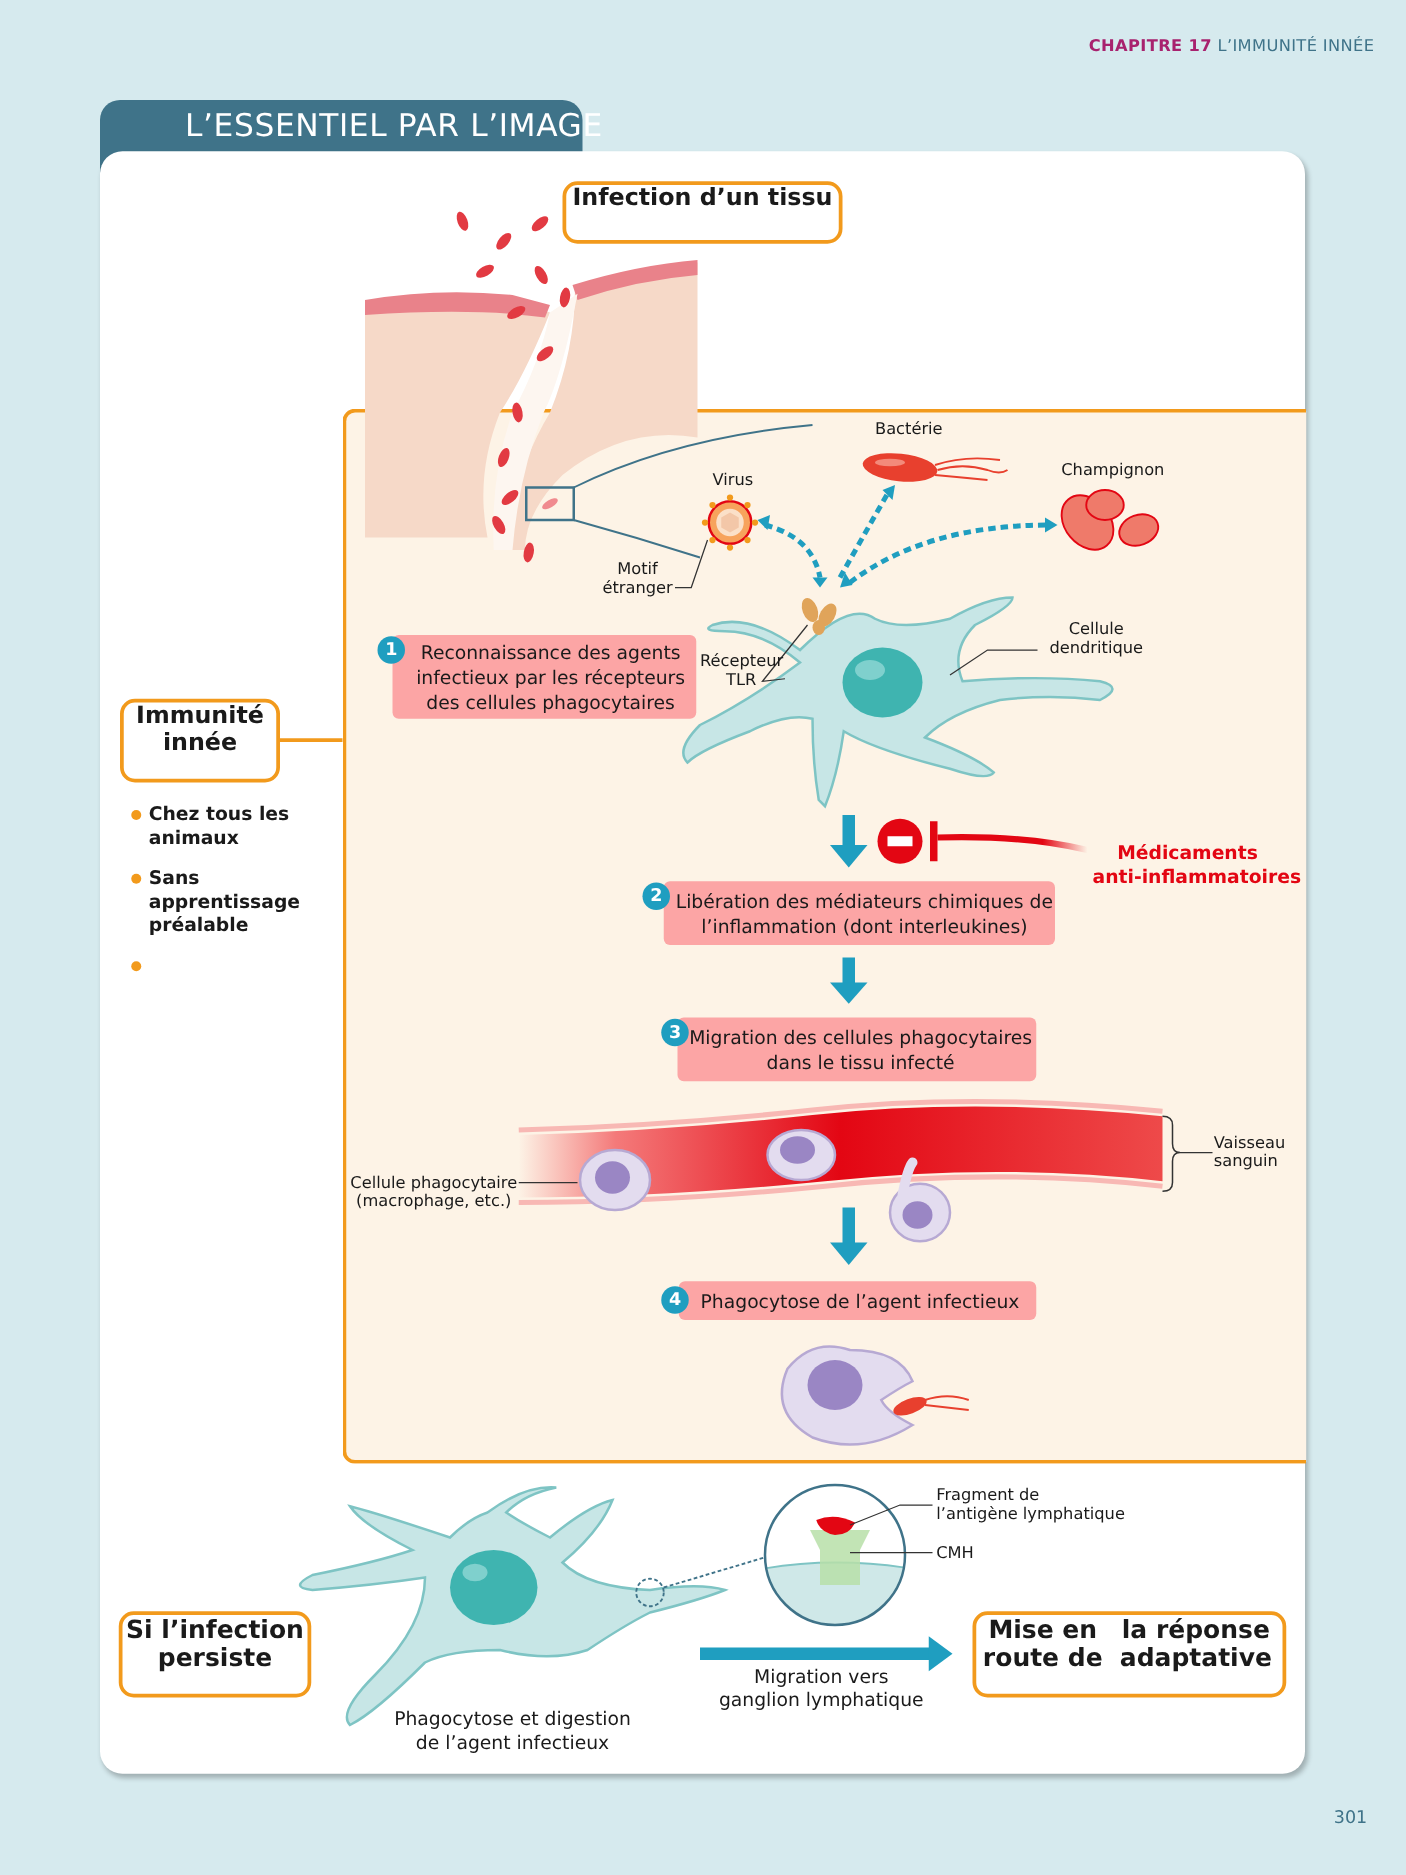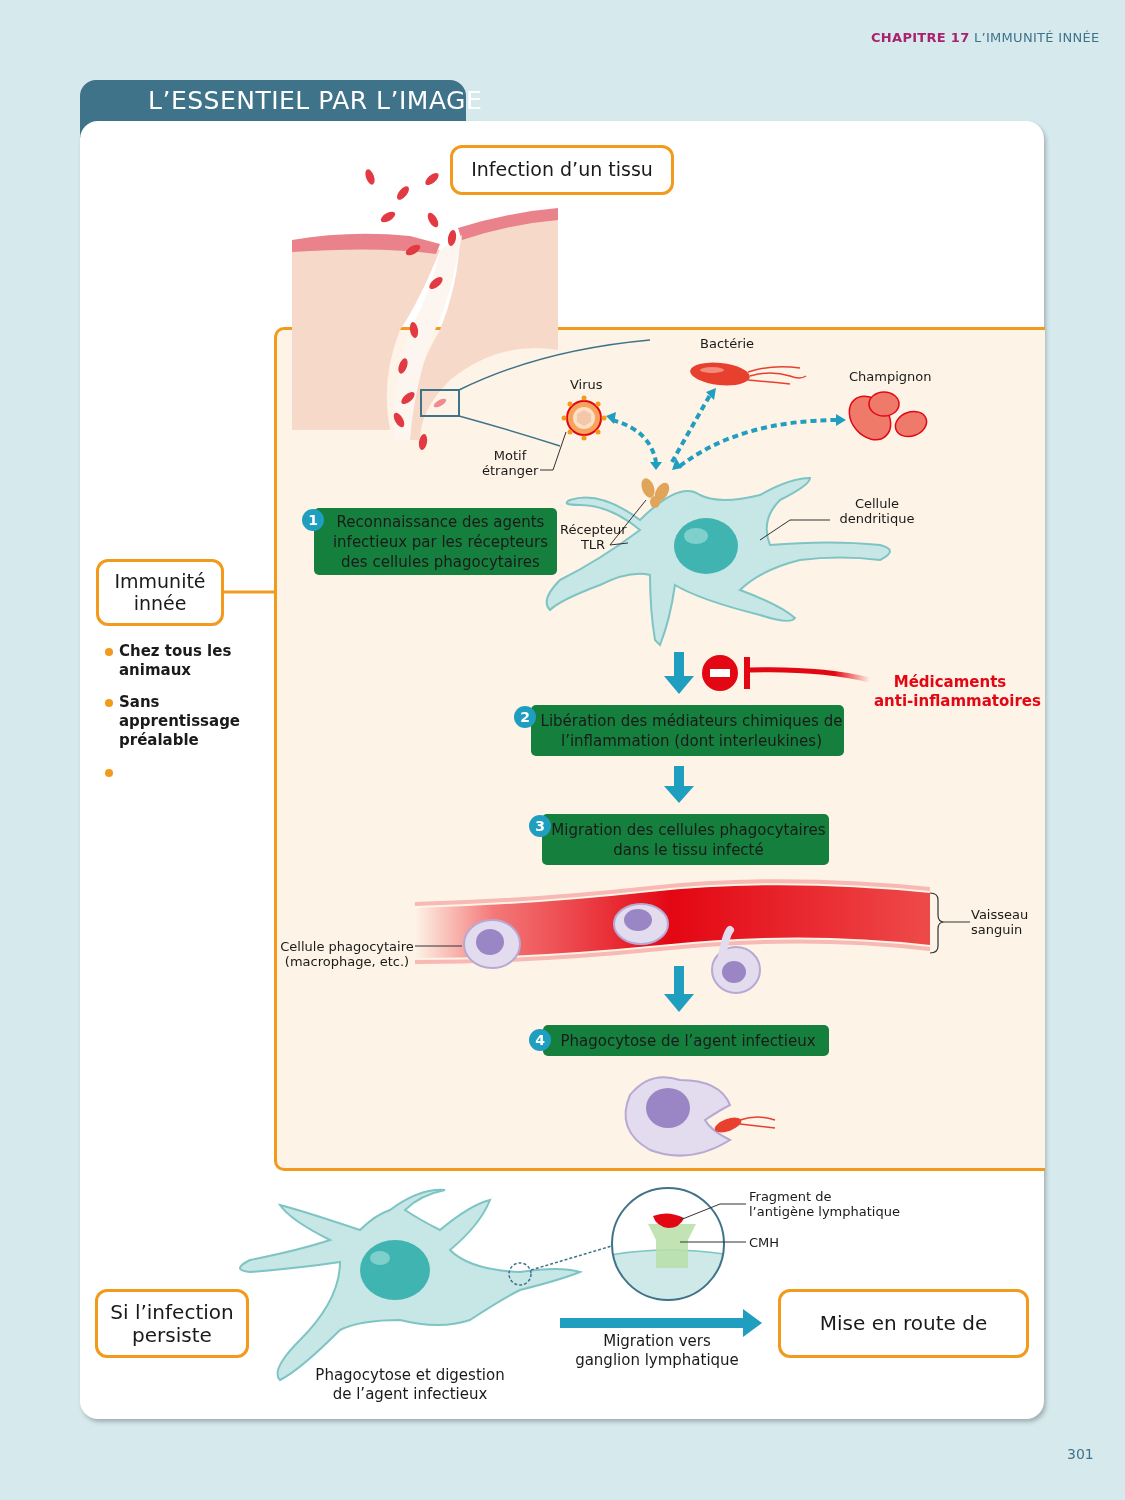--- a/index.html
+++ b/index.html
@@ -20,25 +20,25 @@
   .card {
     left:80px; top:121px; width:964px; height:1298px; background:#fff;
     border-radius:18px; box-shadow:2px 3px 4px rgba(0,0,0,0.25);
   }
   .zone {
     left:274px; top:327px; width:771px; height:844px; background:#fdf3e6;
     border:3px solid #f29a1c; border-right:none; border-radius:10px 0 0 10px; box-sizing:border-box;
   }
   .obox {
     border:3px solid #f29a1c; border-radius:12px; background:#fff; box-sizing:border-box;
-    font-weight:normal; text-align:center; display:flex; align-items:center; justify-content:center;
+    font-weight:bold; text-align:center; display:flex; align-items:flex-start; justify-content:center;
     line-height:1.15;
   }
   .step {
-    background:#15803d; border-radius:5px; box-sizing:border-box; font-size:15px; line-height:20px;
+    background:#fca5a5; border-radius:5px; box-sizing:border-box; font-size:15px; line-height:20px;
     text-align:center; color:#1a1a1a; display:flex; align-items:center; justify-content:center;
   }
   .badge {
     width:22px; height:22px; border-radius:50%; background:#1f9ec0; color:#fff; font-weight:bold;
     font-size:14px; display:flex; align-items:center; justify-content:center;
   }
   .lbl { font-size:13px; line-height:15px; color:#1a1a1a; white-space:nowrap; }
   .bullets { font-size:15px; line-height:19px; }
   .bullets .item { position:relative; padding-left:14px; margin-bottom:13px; }
   .bullets .dot { position:absolute; left:0; top:6px; width:8px; height:8px; border-radius:50%; background:#f29a1c; }
@@ -311,17 +311,18 @@
 <div class="abs" style="left:310px; top:1366px; width:200px; text-align:center; font-size:15px; line-height:19px;">
   <div>Phagocytose et digestion</div>
   <div>de l’agent infectieux</div>
 </div>
 
 <div class="abs" style="left:567px; top:1332px; width:180px; text-align:center; font-size:15px; line-height:19px;">
   <div>Migration vers</div>
   <div>ganglion lymphatique</div>
 </div>
 
-<div class="abs obox" style="left:778px; top:1289px; width:251px; height:69px; font-size:20px; flex-direction:column;">
+<div class="abs obox" style="left:778px; top:1289px; width:251px; height:69px; font-size:20px; flex-direction:row;">
   <div>Mise en route de</div>
+  <div>la réponse adaptative</div>
 </div>
 
 <div class="abs pagenum" style="left:1067px; top:1446px;">301</div>
 
 </body></html>

